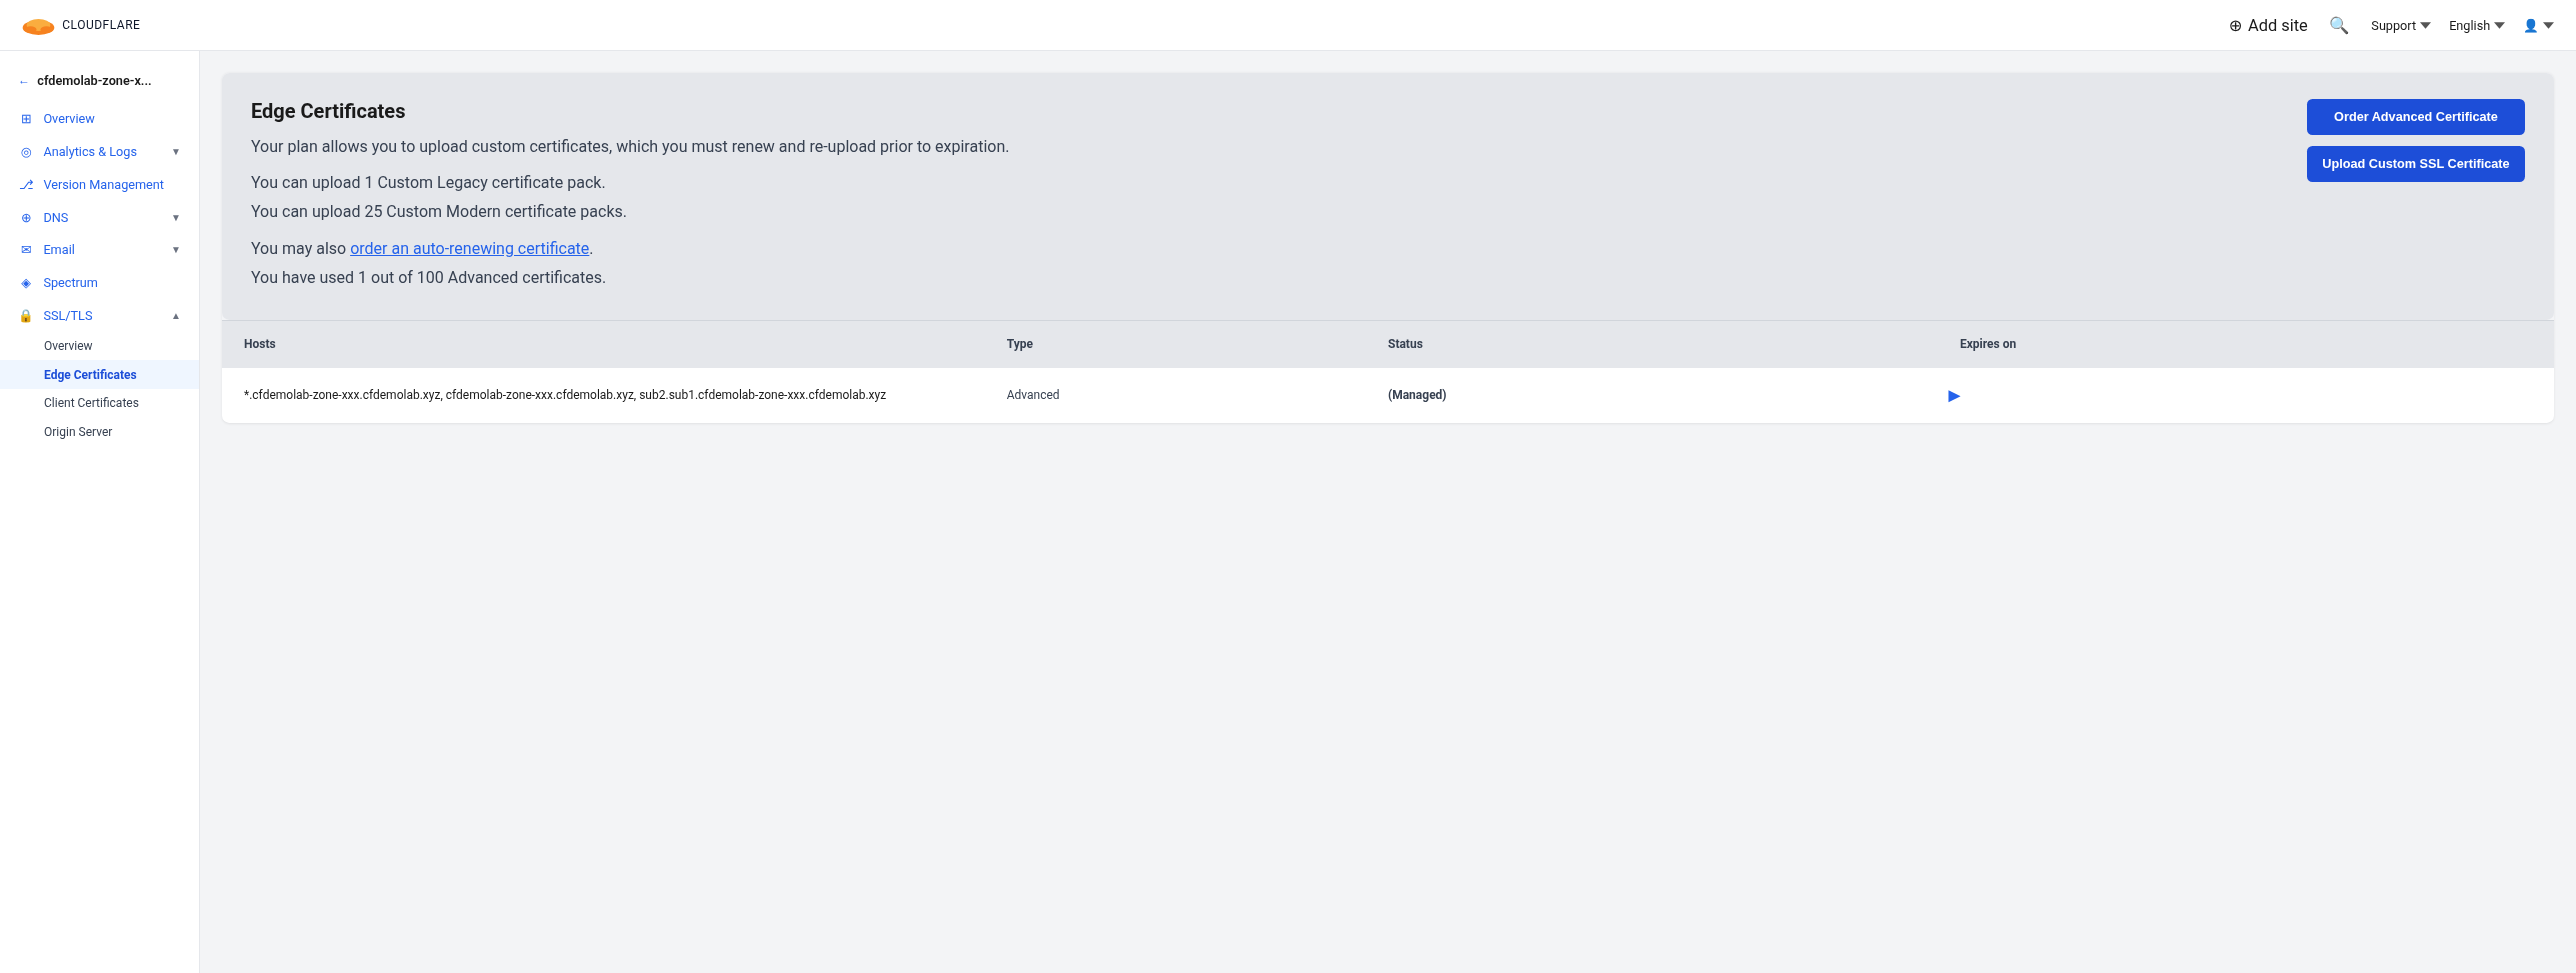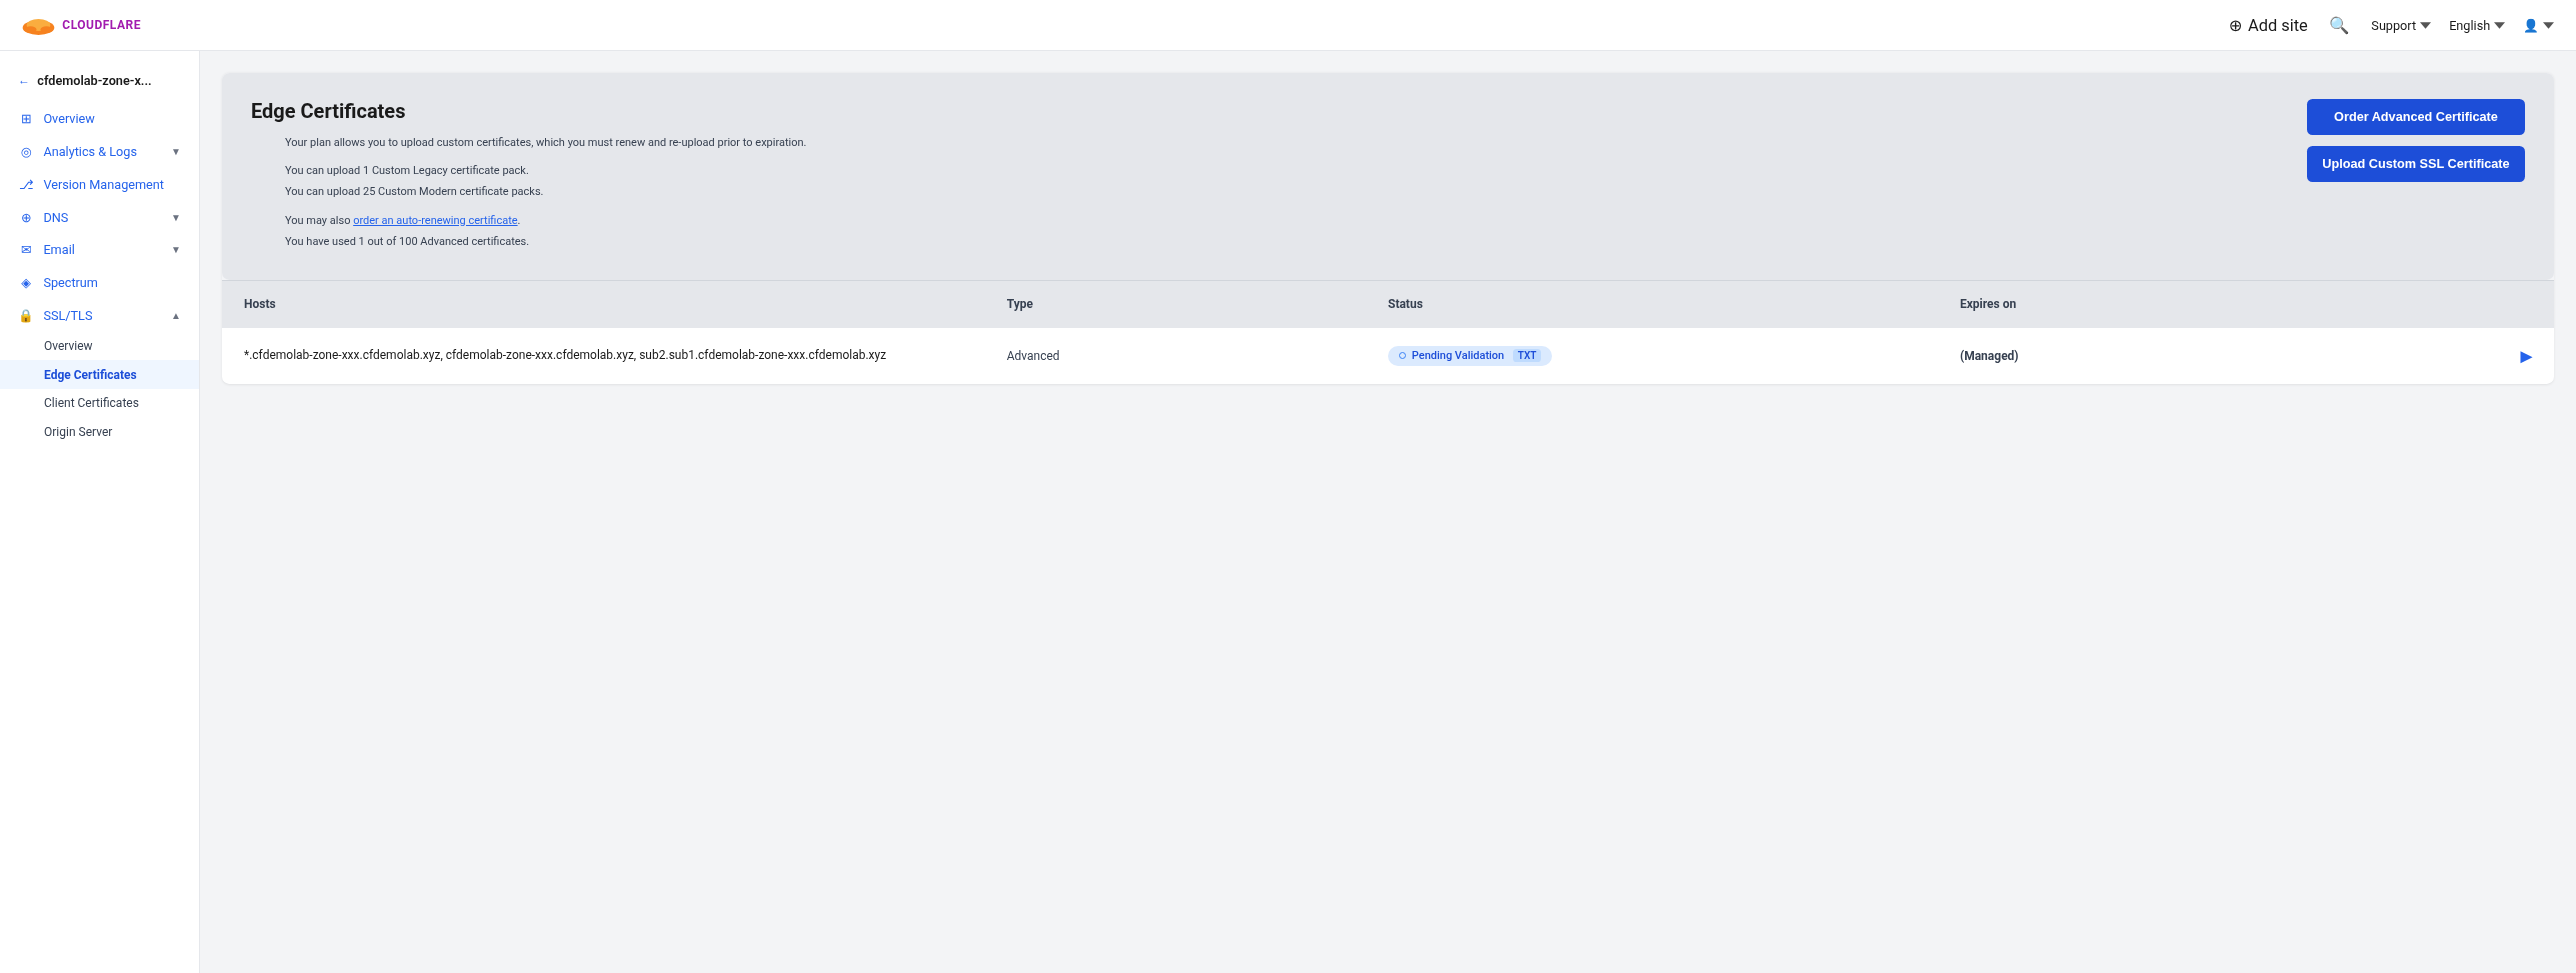--- a/index.html
+++ b/index.html
@@ -4,21 +4,21 @@
   <style>
     * { box-sizing: border-box; margin: 0; padding: 0; }
     body { font-family: -apple-system, BlinkMacSystemFont, 'Segoe UI', Roboto, sans-serif; background: #f3f4f6; color: #1a1a1a; font-size: 12.7px; }
 
     
     .topnav {
       display: flex; align-items: center; background: #fff; border-bottom: 0.9px solid #e5e7eb;
       padding: 0 22px; height: 51px; gap: 18px;
     }
     .topnav-logo { display: flex; align-items: center; gap: 7.3px; }
-    .topnav-logo-text { font-size: 12px; font-weight: 700; color: #a21caf; letter-spacing: 0.5px; }
+    .topnav-logo-text { font-size: 12px; font-weight: 400; color: #0f172a; letter-spacing: 0.5px; }
     .topnav-spacer { flex: 1; }
     .topnav-add-site { display: flex; align-items: center; gap: 5.5px; color: #1a1a1a; font-size: 12.7px; cursor: pointer; }
     .topnav-add-site span { font-size: 16.4px; color: #1a1a1a; }
     .topnav-icon { font-size: 16.4px; cursor: pointer; color: #555; padding: 3.6px; }
     .topnav-dropdown { display: flex; align-items: center; gap: 4px; cursor: pointer; font-size: 12.7px; color: #1a1a1a; }
     .topnav-dropdown svg { width: 11px; height: 11px; fill: #555; }
 
     
     .layout { display: flex; height: calc(100vh - 51px); }
 
@@ -36,21 +36,21 @@
     .main { flex: 1; overflow-y: auto; padding: 22px; background: #f3f4f6; }
 
     
     .edge-cert-card {
       background: #e5e7eb; border-radius: 7.3px; padding: 25.5px 29px;
       display: flex; align-items: flex-start; justify-content: space-between; gap: 22px;
       margin-bottom: 0;
     }
     .edge-cert-info { flex: 1; }
     .edge-cert-title { font-size: 20px; font-weight: 700; color: #1a1a1a; margin-bottom: 11px; }
-    .edge-cert-desc { color: #374151; line-height: 1.6; font-size: 11px; margin-left: 34px; }
+    .edge-cert-desc { color: #374151; line-height: 1.6; font-size: 16px; }
     .edge-cert-desc p { margin-bottom: 3.6px; }
     .edge-cert-desc .gap { margin-bottom: 11px; }
     .edge-cert-link { color: #2563eb; text-decoration: underline; cursor: pointer; }
     .edge-cert-actions { display: flex; flex-direction: column; gap: 11px; min-width: 218px; }
     .btn-primary {
       background: #1d4ed8; color: #fff; border: none; border-radius: 5.5px;
       padding: 11px 15px; font-size: 12.7px; font-weight: 600; cursor: pointer;
       white-space: nowrap; text-align: center;
     }
 
@@ -209,27 +209,20 @@
       <div class="cert-table">
         <div class="table-header">
           <div class="table-cell">Hosts</div>
           <div class="table-cell">Type</div>
           <div class="table-cell">Status</div>
           <div class="table-cell">Expires on</div>
         </div>
         <div class="table-row">
           <div class="table-cell hosts">*.cfdemolab-zone-xxx.cfdemolab.xyz, cfdemolab-zone-xxx.cfdemolab.xyz, sub2.sub1.cfdemolab-zone-xxx.cfdemolab.xyz</div>
           <div class="table-cell">Advanced</div>
-          <div class="table-cell">
-            <span class="status-badge">
-              <span class="dot"></span>
-              <span>Pending Validation</span>
-              <span class="txt-badge">TXT</span>
-            </span>
-          </div>
           <div class="table-cell" style="display:flex;align-items:center;justify-content:space-between;font-weight:bold;">
             <span class="managed-text">(Managed)</span>
             <span class="chevron-right">▶</span>
           </div>
         </div>
       </div>
 
     </div>
   </main>
 </div>

